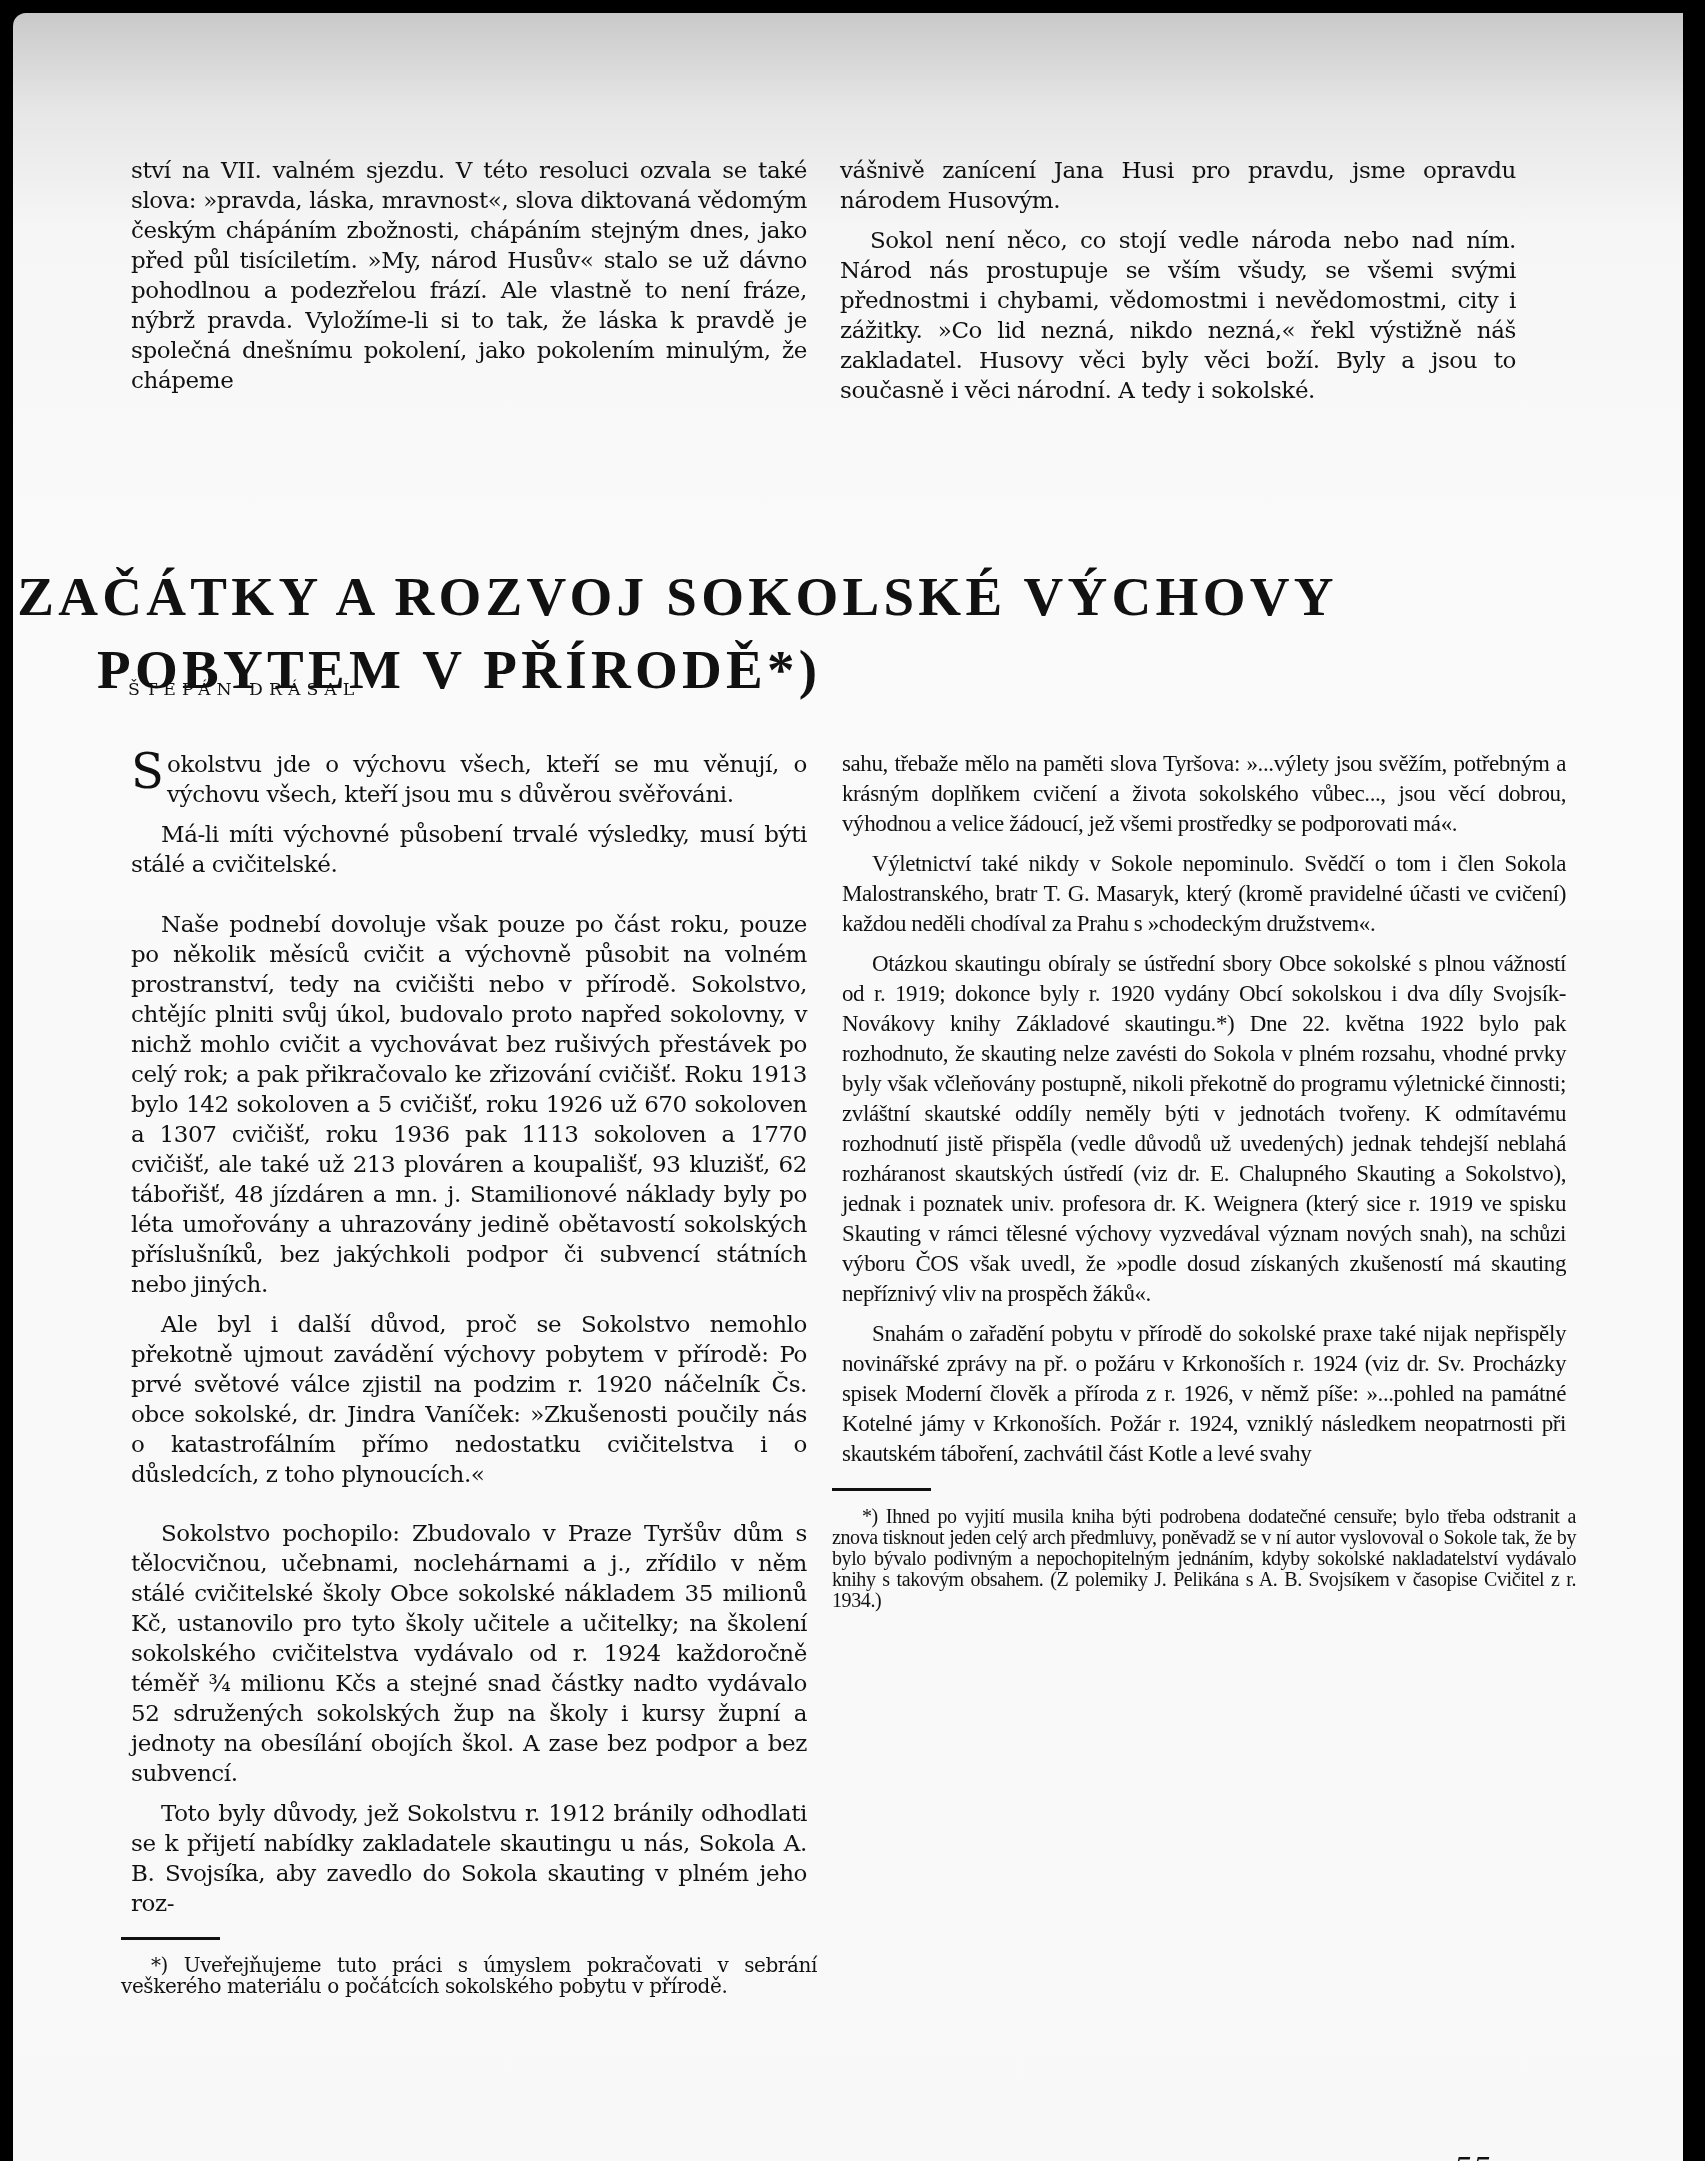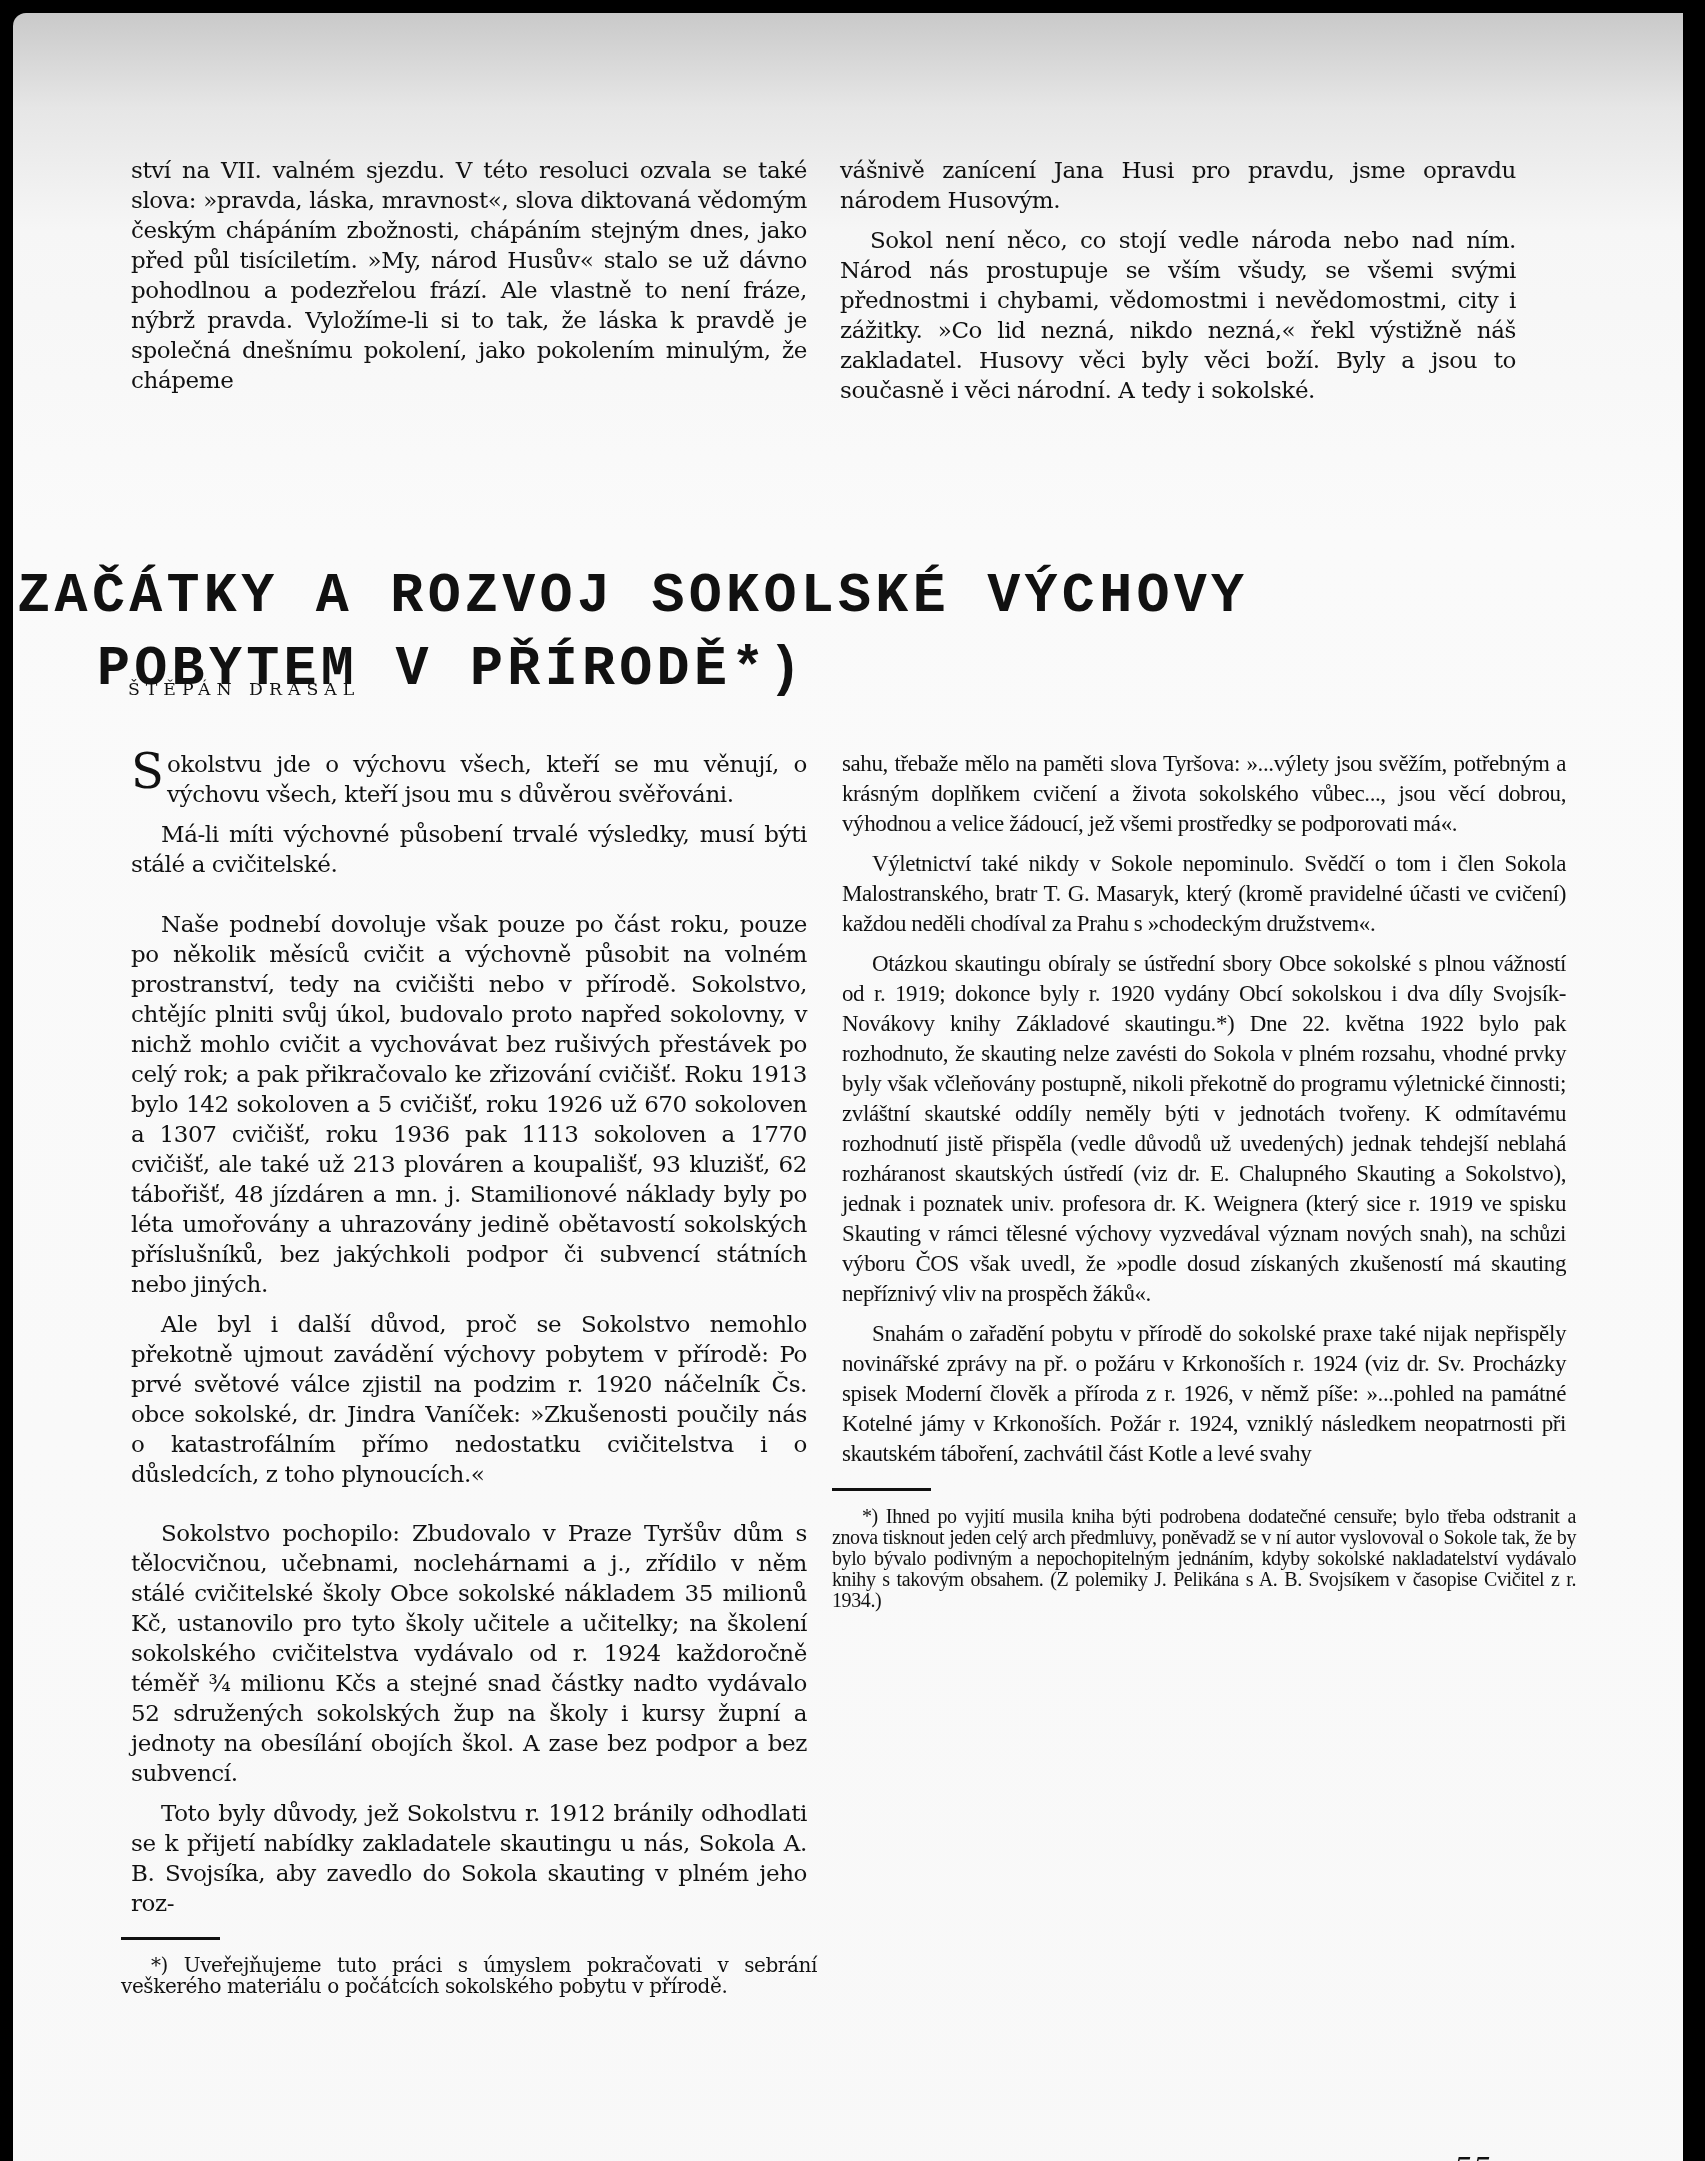--- a/index.html
+++ b/index.html
@@ -25,21 +25,21 @@
     letter-spacing: -0.4px;
     text-align: justify;
   }
   .col p { margin: 10px; text-indent: 30px; }
   .col p.noindent { text-indent: 0; }
   .top-left { left: 108px; top: 132px; width: 696px; }
   .top-right { left: 817px; top: 132px; width: 696px; }
   .top-right p.first { text-indent: 0; }
   .heading {
     position: absolute; left: 0; top: 510px; width: 1427px;
-    font-family: Liberation Mono, monospace;
+    font-family: Liberation Serif, serif;
     font-size: 55px; letter-spacing: 4.3px; color: #111;
     line-height: 73px;
   }
   .heading .l1 { display: block; padding-left: 4.3px; }
   .heading .l2 { display: block; padding-left: 84px; margin-top: 0; }
   .author {
     position: absolute; left: 115px; top: 666px;
     font-family: "DejaVu Serif", "Liberation Serif", serif;
     font-size: 17.3px; letter-spacing: 6px; color: #111; font-weight: normal;
   }

